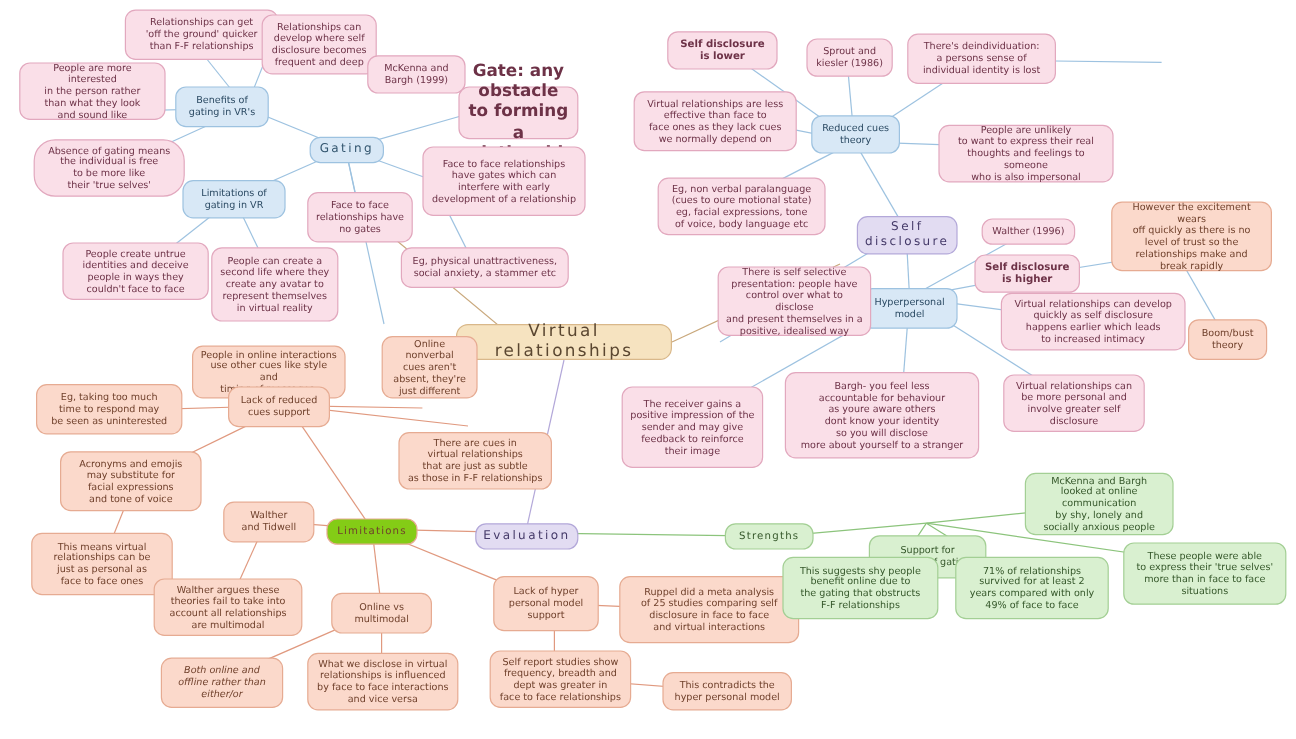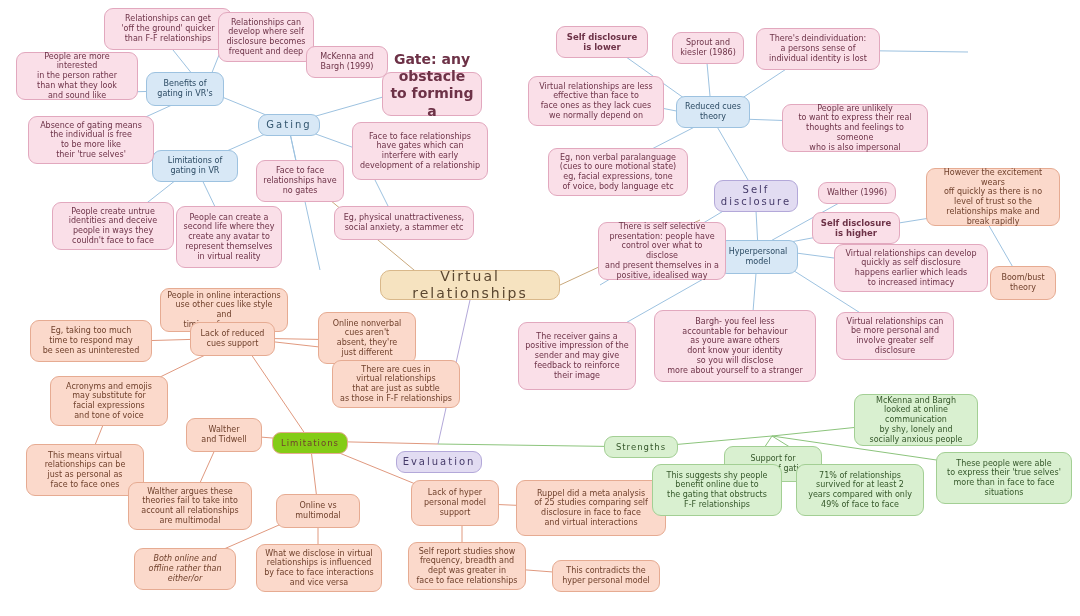--- a/index.html
+++ b/index.html
@@ -137,21 +137,21 @@
 frequent and deep</div>
   <div class="node pink" style="left:306px;top:46px;width:82px;height:32px;font-size:8px;">McKenna and
 Bargh (1999)</div>
   <div class="node pink bold" style="left:382px;top:72px;width:100px;height:44px;font-size:14px;">Gate: any obstacle
 to forming
 a relationship</div>
   <div class="node pink" style="left:16px;top:52px;width:122px;height:48px;font-size:8px;">People are more interested
 in the person rather
 than what they look
 and sound like</div>
-  <div class="node pink" style="left:28px;top:116px;width:126px;height:48px;font-size:8px;">Absence of gating means
+  <div class="node pink" style="left:28px;top:116px;width:126px;height:48px;font-size:8px;border-radius:18px;">Absence of gating means
 the individual is free
 to be more like
 their 'true selves'</div>
   <div class="node pink" style="left:256px;top:160px;width:88px;height:42px;font-size:8px;">Face to face
 relationships have
 no gates</div>
   <div class="node pink" style="left:352px;top:122px;width:136px;height:58px;font-size:8px;">Face to face relationships
 have gates which can
 interfere with early
 development of a relationship</div>
@@ -222,28 +222,28 @@
 sender and may give
 feedback to reinforce
 their image</div>
   <div class="node pink" style="left:654px;top:310px;width:162px;height:72px;font-size:8px;">Bargh- you feel less
 accountable for behaviour
 as youre aware others
 dont know your identity
 so you will disclose
 more about yourself to a stranger</div>
 
-  <div class="node purple" style="left:396px;top:451px;width:86px;height:22px;font-size:10px;">Evaluation</div>
+  <div class="node purple" style="left:396px;top:436px;width:86px;height:22px;font-size:10px;">Evaluation</div>
   <div class="node salmonLbl" style="left:272px;top:432px;width:76px;height:22px;font-size:8.5px;">Limitations</div>
   <div class="node greenLbl" style="left:604px;top:436px;width:74px;height:22px;font-size:8.5px;">Strengths</div>
 
   <div class="node salmon" style="left:160px;top:288px;width:128px;height:44px;font-size:8px;">People in online interactions
 use other cues like style and
 timing of messages.</div>
-  <div class="node salmon" style="left:318px;top:312px;width:98px;height:52px;font-size:8px;">Online nonverbal
+  <div class="node salmon" style="left:318px;top:280px;width:80px;height:52px;font-size:8px;">Online nonverbal
 cues aren't
 absent, they're
 just different</div>
   <div class="node salmon" style="left:190px;top:322px;width:85px;height:34px;font-size:8px;">Lack of reduced
 cues support</div>
   <div class="node salmon" style="left:30px;top:320px;width:122px;height:42px;font-size:8px;">Eg, taking too much
 time to respond may
 be seen as uninterested</div>
   <div class="node salmon" style="left:332px;top:360px;width:128px;height:48px;font-size:8px;">There are cues in
 virtual relationships

